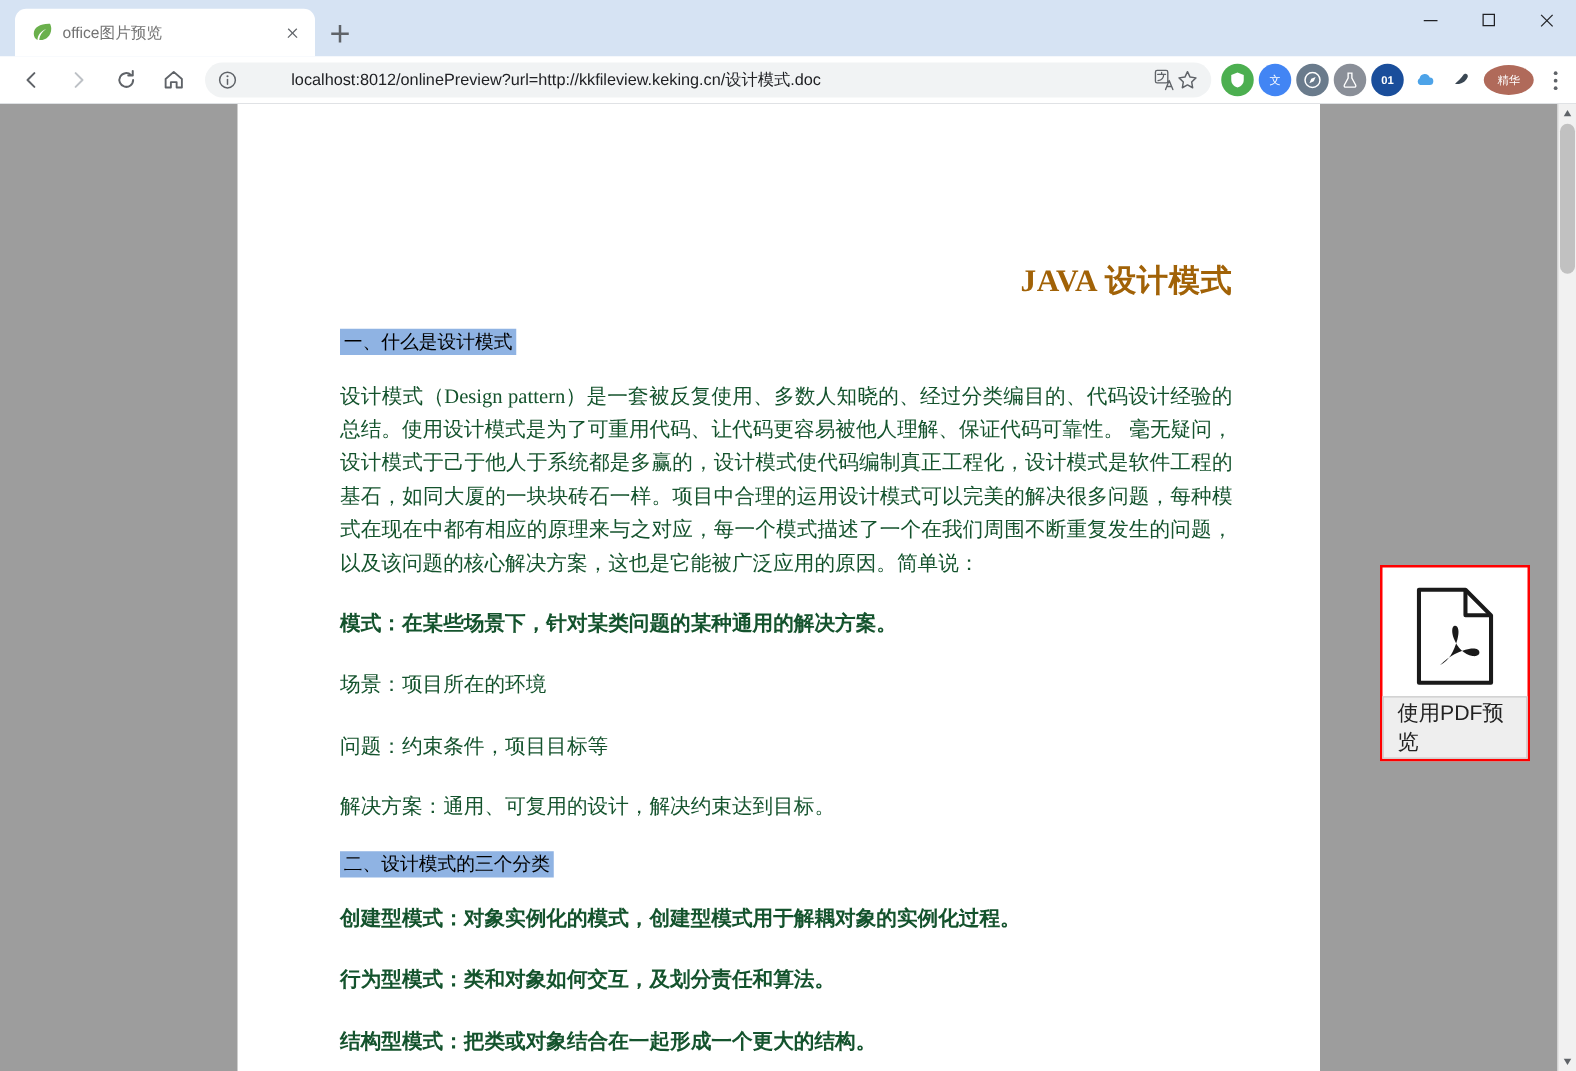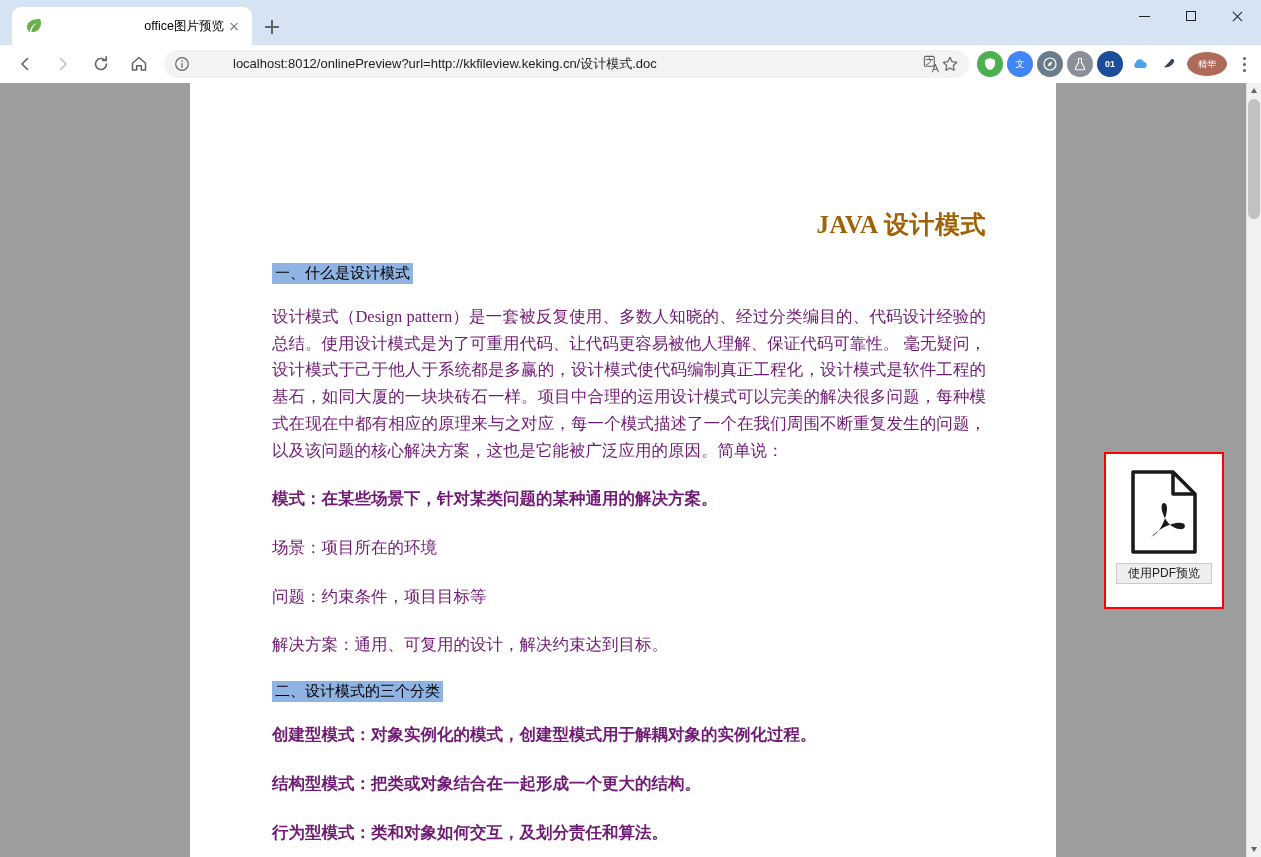--- a/index.html
+++ b/index.html
@@ -44,25 +44,24 @@
   .tab-favicon {
     width: 18px;
     height: 18px;
     margin: 0 8px 0 4px;
     flex: 0 0 auto;
     display: block;
   }
   .tab-title {
     flex: 1 1 auto;
     font-size: 12.5px;
-    color: #000000;
+    color: #737373;
     white-space: nowrap;
     overflow: hidden;
     text-overflow: ellipsis;
-    text-align: right;
   }
   .tab-close {
     width: 20px;
     height: 20px;
     flex: 0 0 auto;
     position: relative;
     border-radius: 50%;
   }
   .tab-close::before, .tab-close::after {
     content: "";
@@ -258,21 +257,21 @@
     font-family: "Liberation Serif", serif;
     font-size: 15px;
     font-weight: normal;
     padding: 1px 3px;
     margin: 0;
   }
   .h2-wrap { margin: 0 0 20px 12px; }
   .doc-p {
     font-family: "Liberation Serif", serif;
     font-size: 16.5px;
-    color: #701a75;
+    color: #14532d;
     line-height: 1.62;
     margin: 0 0 22px 0;
     text-align: justify;
   }
   .doc-p.indent { margin-left: 12px; }
   .doc-p b { font-weight: bold; }
 
   
   .pdf-card {
     position: absolute;
@@ -286,21 +285,21 @@
     display: flex;
     flex-direction: column;
     align-items: center;
     justify-content: flex-start;
   }
   .pdf-icon {
     margin-top: 15px;
   }
   .pdf-label {
     margin-top: 8px;
-    font-size: 12px;
+    font-size: 17px;
     color: #222;
     background: #eeeeee;
     border: 1px solid #c9c9c9;
     padding: 1px 11px;
     font-family: "Liberation Sans", sans-serif;
   }
 
   
   .scrollbar {
     position: absolute;
@@ -469,24 +468,24 @@
         <p class="doc-p indent">解决方案：通用、可复用的设计，解决约束达到目标。</p>
 
         <div class="h2-wrap">
           <span class="doc-h2">二、设计模式的三个分类</span>
         </div>
 
         <p class="doc-p indent">
           <b>创建型模式：</b><b>对象实例化的模式，创建型模式用于解耦对象的实例化过程。</b>
         </p>
         <p class="doc-p indent">
-          <b>结构型模式：</b><b>把类或对象结合在一起形成一个更大的结构。</b>
+          <b>行为型模式：</b><b>类和对象如何交互，及划分责任和算法。</b>
         </p>
         <p class="doc-p indent">
-          <b>行为型模式：</b><b>类和对象如何交互，及划分责任和算法。</b>
+          <b>结构型模式：</b><b>把类或对象结合在一起形成一个更大的结构。</b>
         </p>
 
       </div>
     </div>
 
     <div class="pdf-card">
       <svg class="pdf-icon" width="70" height="86" viewBox="0 0 70 86">
         <path d="M4 3h40l22 22v58H4z" fill="#ffffff" stroke="#1a1a1a" stroke-width="3.5" stroke-linejoin="round"></path>
         <path d="M44 3v22h22" fill="none" stroke="#1a1a1a" stroke-width="3.5" stroke-linejoin="round"></path>
         <path d="M22 68c8-4 12-12 15-22 2-7 1-12-2-12s-3 6-1 11c3 8 9 14 16 15 4 .6 6-1 6-3 0-3-4-4-9-3-8 1.5-17 6-25 14z" fill="#1a1a1a"></path>

